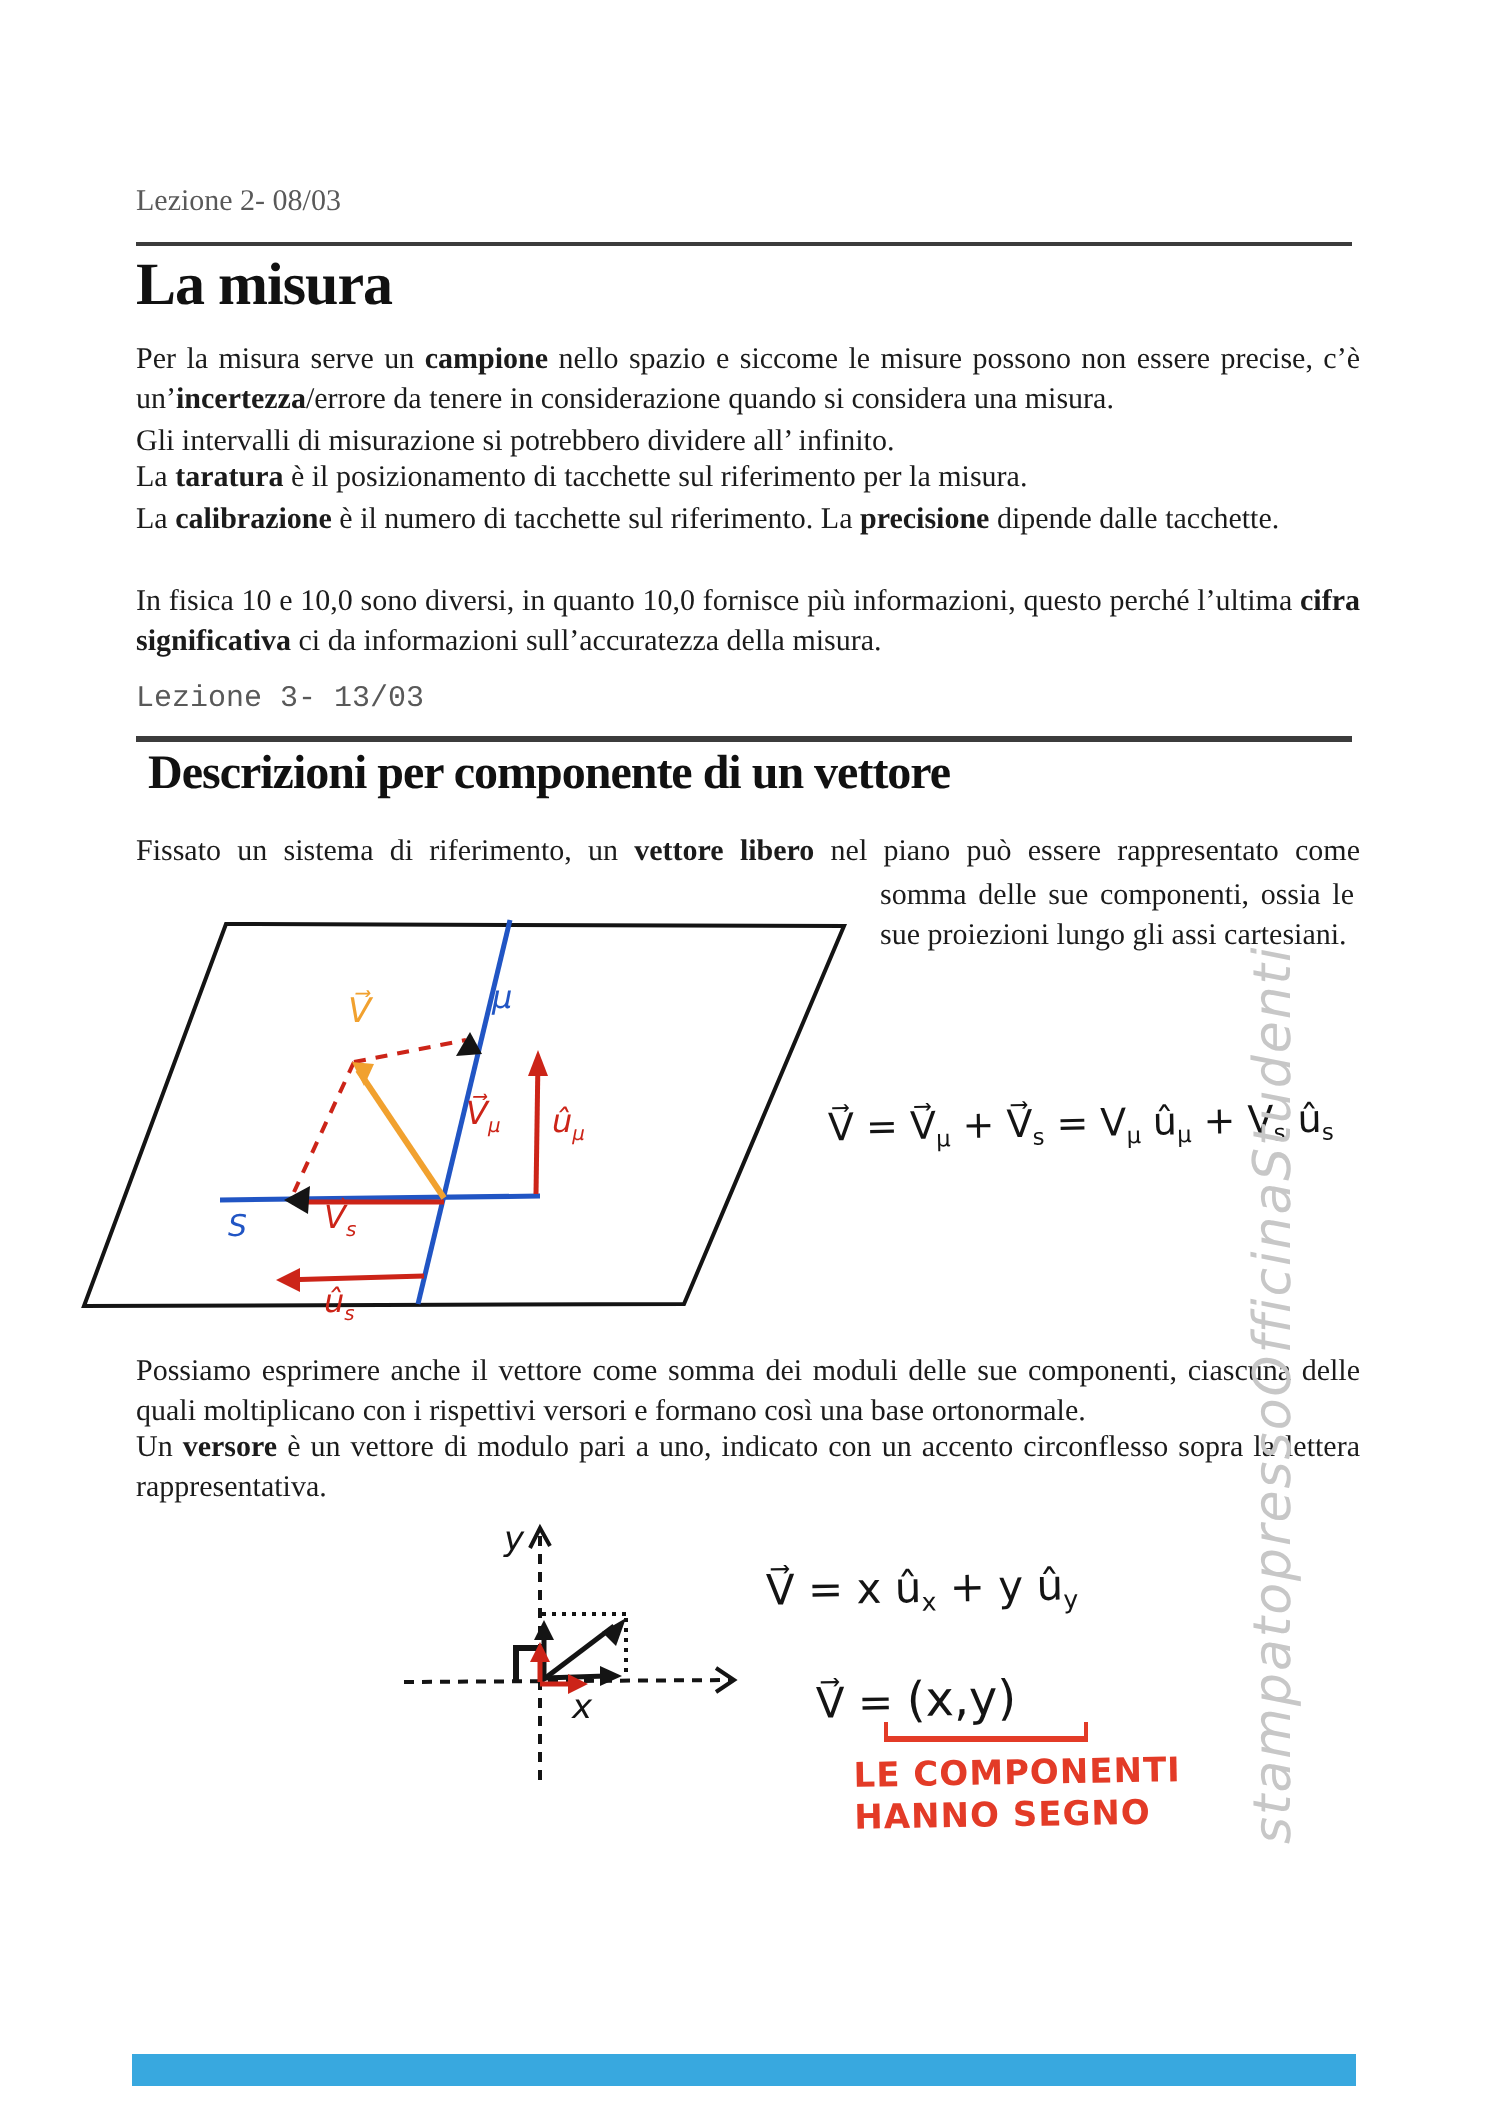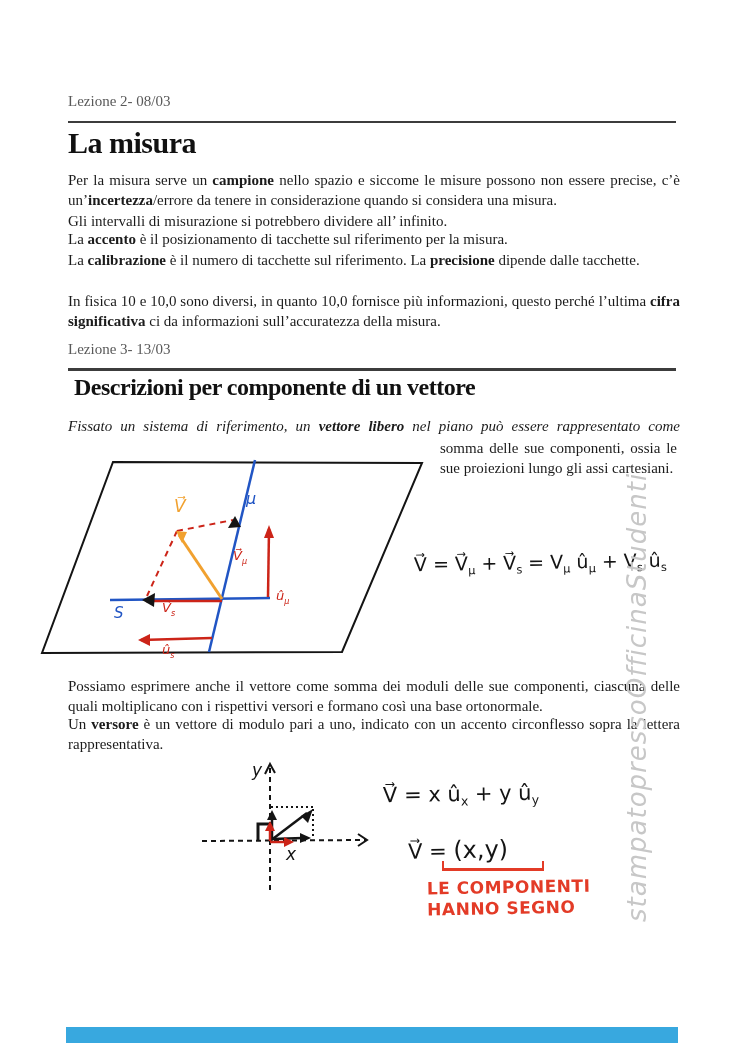--- a/index.html
+++ b/index.html
@@ -11,21 +11,21 @@
   html,body{background:#ffffff;}
   body{width:744px;height:1053px;position:relative;overflow:hidden;
        font-family:"Liberation Serif",serif;color:var(--ink);}
   .abs{position:absolute;}
   .meta-header{font-size:15px;color:var(--muted);}
   .rule{background:var(--rule);}
   .h1{font-weight:bold;color:#111;letter-spacing:-0.5px;}
   .para{width:612px;font-size:15px;line-height:20px;text-align:justify;color:var(--ink);}
   .para .b{font-weight:bold;}
   .full-justify{text-align-last:justify;}
-  .hw{font-family:"DejaVu Sans",sans-serif;font-style:italic;font-size:13px;line-height:1;}
+  .hw{font-family:"DejaVu Sans",sans-serif;font-style:italic;font-size:16px;line-height:1;}
   .hw sub{font-size:0.62em;font-style:italic;}
   .c-blue{color:var(--blue);} .c-red{color:var(--red);} .c-orange{color:var(--orange);}
   .formula{font-family:"DejaVu Sans",sans-serif;font-size:19px;color:#141414;
            white-space:nowrap;transform:rotate(-1deg);}
   .formula .sub{font-size:0.6em;vertical-align:-0.35em;}
   .fig{position:absolute;}
   .s-black{stroke:#141414;fill:none;}
   .s-blue{stroke:var(--blue);fill:none;}
   .s-red{stroke:var(--red);fill:none;}
   .s-orange{stroke:var(--orange);fill:none;}
@@ -43,29 +43,29 @@
 </style>
 </head>
 <body>
 
 <div class="abs meta-header" style="left:68px;top:93px;text-align:right;">Lezione 2- 08/03</div>
 <div class="abs rule" style="left:68px;top:121px;width:608px;height:2px;"></div>
 
 <div class="abs h1" style="left:68px;top:126px;font-size:30px;">La misura</div>
 <div class="abs para" style="left:68px;top:170px;"><span>Per la misura serve un </span><span class="b">campione</span><span> nello spazio e siccome le misure possono non essere precise, c’è un’</span><span class="b">incertezza</span><span>/errore da tenere in considerazione quando si considera una misura.</span></div>
 <div class="abs para" style="left:68px;top:211px;"><span>Gli intervalli di misurazione si potrebbero dividere all’ infinito.</span></div>
-<div class="abs para" style="left:68px;top:229px;"><span>La </span><span class="b">accento</span><span> è il posizionamento di tacchette sul riferimento per la misura.</span></div>
+<div class="abs para" style="left:68px;top:229px;"><span>La </span><span class="b">taratura</span><span> è il posizionamento di tacchette sul riferimento per la misura.</span></div>
 <div class="abs para" style="left:68px;top:250px;"><span>La </span><span class="b">calibrazione</span><span> è il numero di tacchette sul riferimento. La </span><span class="b">precisione</span><span> dipende dalle tacchette.</span></div>
 <div class="abs para" style="left:68px;top:291px;"><span>In fisica 10 e 10,0 sono diversi, in quanto 10,0 fornisce più informazioni, questo perché l’ultima </span><span class="b">cifra significativa</span><span> ci da informazioni sull’accuratezza della misura.</span></div>
 
-<div class="abs meta-header" style="left:68px;top:341px;">Lezione 3- 13/03</div>
+<div class="abs meta-header" style="left:68px;top:341px;font-family:Liberation Mono, monospace;">Lezione 3- 13/03</div>
 <div class="abs rule" style="left:68px;top:368px;width:608px;height:3px;"></div>
 
 <div class="abs h1" style="left:74px;top:374px;font-size:24px;">Descrizioni per componente di un vettore</div>
-<div class="abs para full-justify" style="left:68px;top:416px;font-style:italic;"><span>Fissato un sistema di riferimento, un </span><span class="b">vettore libero</span><span> nel piano può essere rappresentato come</span></div>
+<div class="abs para full-justify" style="left:68px;top:416px;"><span>Fissato un sistema di riferimento, un </span><span class="b">vettore libero</span><span> nel piano può essere rappresentato come</span></div>
 <div class="abs para" style="left:440px;top:438px;width:237px;"><span>somma delle sue componenti, ossia le sue proiezioni lungo gli assi cartesiani.</span></div>
 
 <svg class="fig" style="left:35px;top:450px;" width="400" height="215" viewBox="0 0 400 215">
   <path class="s-black" stroke-width="2" d="M78,12 L387,13 L307,202 L7,203 Z"></path>
   <line class="s-blue" stroke-width="2.5" x1="75" y1="150" x2="235" y2="148"></line>
   <line class="s-blue" stroke-width="2.5" x1="174" y1="202" x2="220" y2="10"></line>
   <line class="s-red" stroke-width="2.5" x1="187" y1="151" x2="111" y2="151"></line>
   <path class="s-red" stroke-width="2" stroke-dasharray="6 5" d="M142,81 L112,146"></path>
   <path class="s-red" stroke-width="2" stroke-dasharray="6 5" d="M142,81 L198,70"></path>
   <line class="s-orange" stroke-width="3" x1="187" y1="149" x2="144" y2="85"></line>
@@ -76,21 +76,21 @@
   <path class="f-red" d="M234,75 L229,88 L239,88 Z"></path>
   <line class="s-red" stroke-width="2.5" x1="177" y1="188" x2="106" y2="190"></line>
   <path class="f-red" d="M103,190 L115,184 L115,196 Z"></path>
 </svg>
 
 <div class="abs hw c-orange" style="left:174px;top:498px;font-size:17px;">V⃗</div>
 <div class="abs hw c-blue" style="left:246px;top:491px;font-size:16px;">μ</div>
 <div class="abs hw c-blue" style="left:114px;top:606px;font-size:15px;">S</div>
 <div class="abs hw c-red" style="left:233px;top:549px;"><span>V⃗</span><sub>μ</sub></div>
 <div class="abs hw c-red" style="left:162px;top:601px;"><span>V⃗</span><sub>s</sub></div>
-<div class="abs hw c-red" style="left:276px;top:553px;margin-top:36px;"><span>û</span><sub>μ</sub></div>
+<div class="abs hw c-red" style="left:276px;top:553px;"><span>û</span><sub>μ</sub></div>
 <div class="abs hw c-red" style="left:162px;top:643px;"><span>û</span><sub>s</sub></div>
 
 <div class="abs formula" style="left:414px;top:551px;"><span>V⃗ = V⃗</span><span class="sub">μ</span><span> + V⃗</span><span class="sub">s</span><span>  =  V</span><span class="sub">μ</span><span> û</span><span class="sub">μ</span><span> + V</span><span class="sub">s</span><span> û</span><span class="sub">s</span></div>
 
 <div class="abs para" style="left:68px;top:676px;"><span>Possiamo esprimere anche il vettore come somma dei moduli delle sue componenti, ciascuna delle quali moltiplicano con i rispettivi versori e formano così una base ortonormale.</span></div>
 <div class="abs para" style="left:68px;top:714px;"><span>Un </span><span class="b">versore</span><span> è un vettore di modulo pari a uno, indicato con un accento circonflesso sopra la lettera rappresentativa.</span></div>
 
 <svg class="fig" style="left:195px;top:758px;" width="185" height="145" viewBox="0 0 185 145">
   <line class="s-black" stroke-width="2" stroke-dasharray="5 4" x1="75" y1="10" x2="75" y2="134"></line>
   <path class="s-black" stroke-width="2" d="M70,16 L75,6 L80,15"></path>

